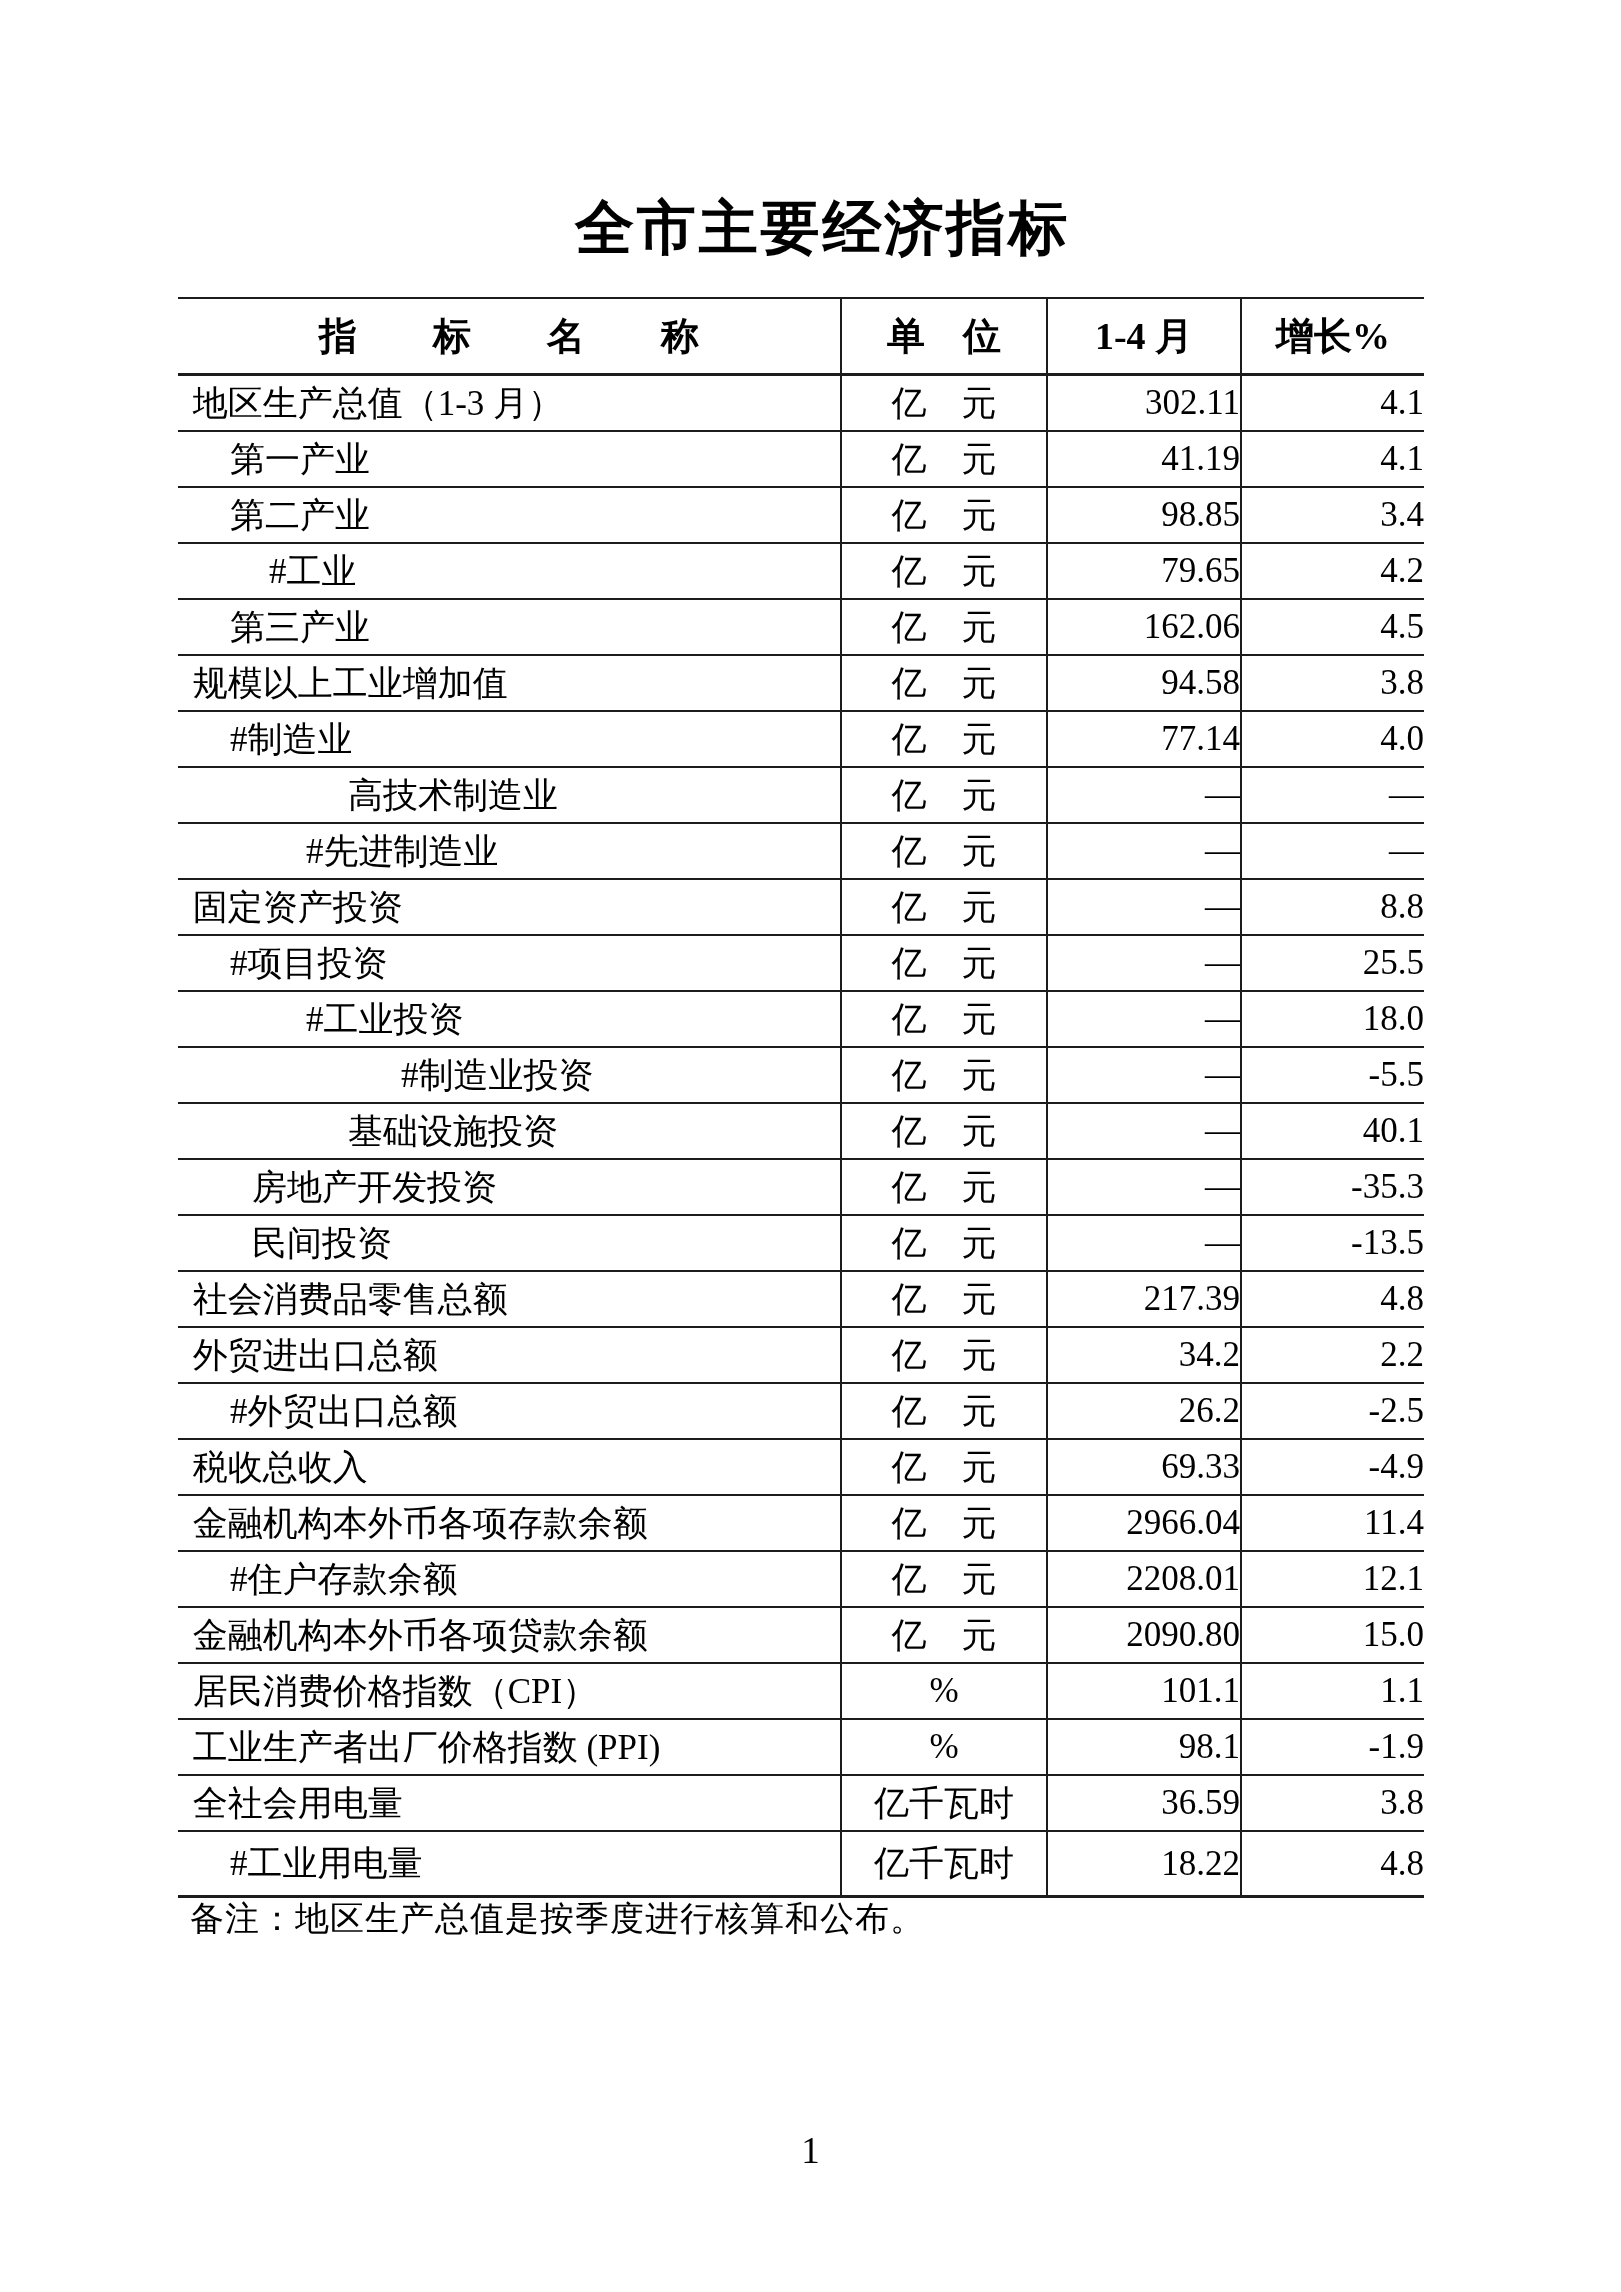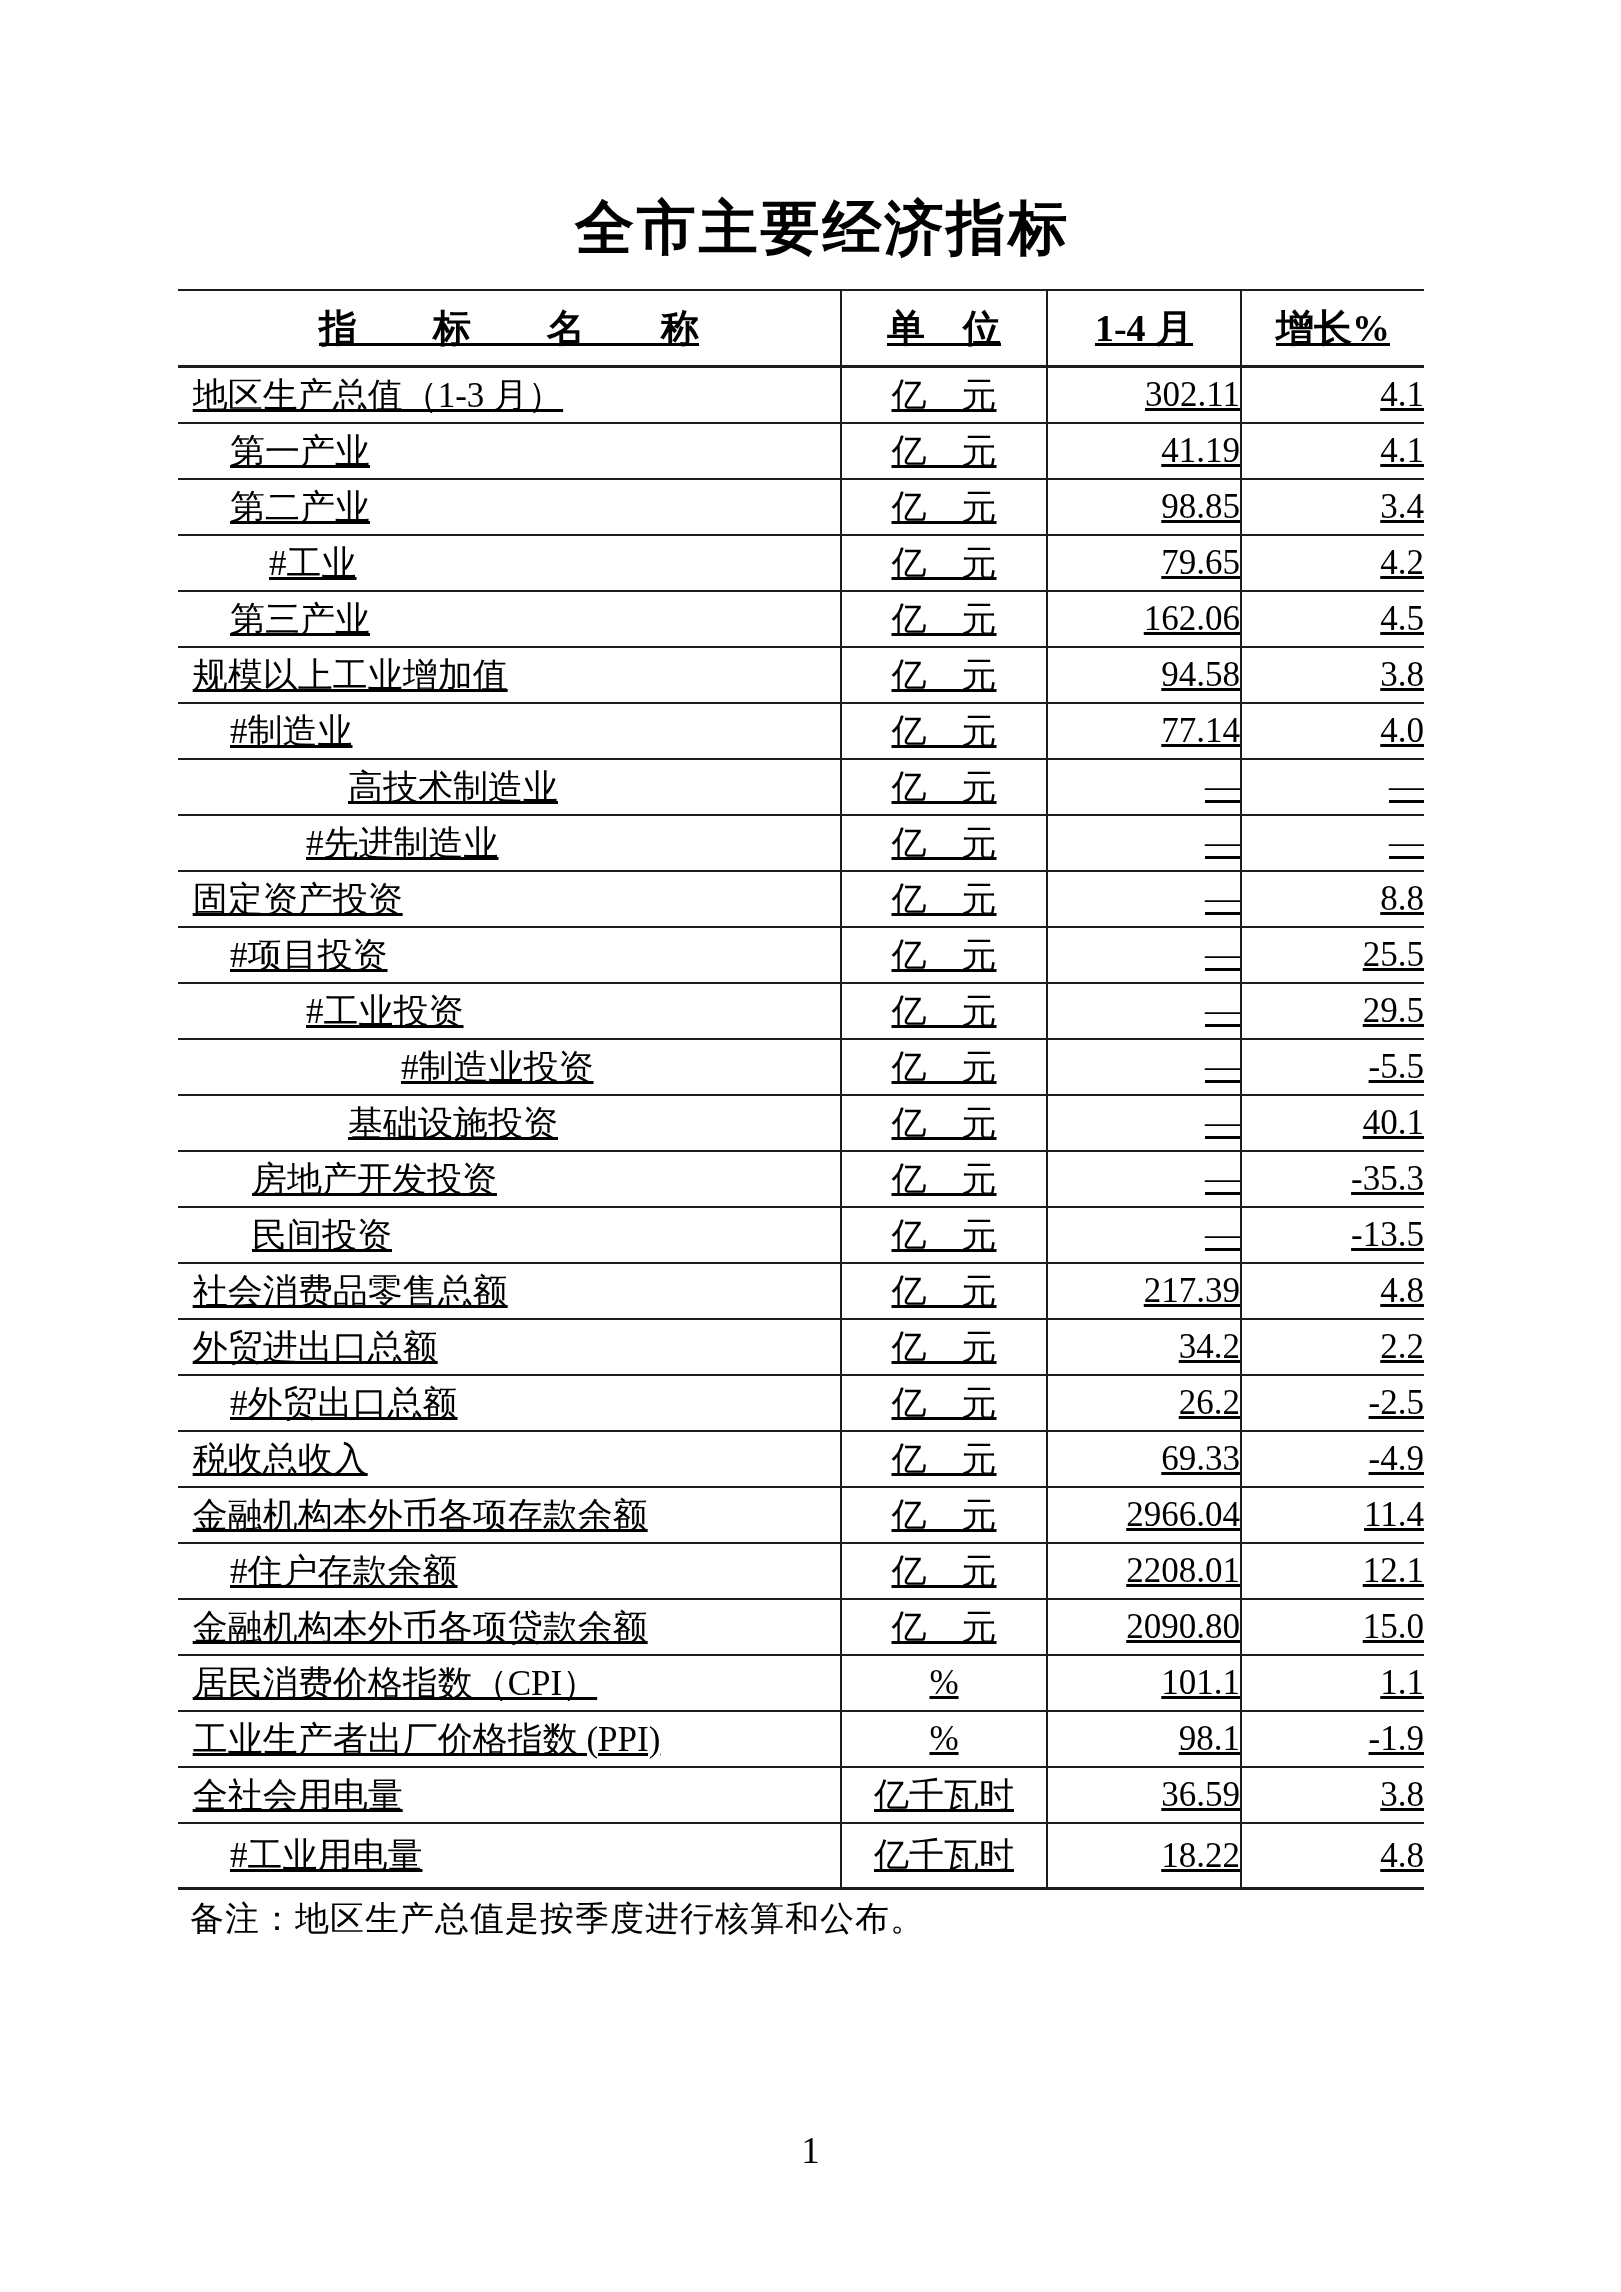--- a/index.html
+++ b/index.html
@@ -8,24 +8,23 @@
     position:relative; width:1621px; height:2293px; background:var(--paper);
     color:var(--ink); font-family:"Liberation Serif","DejaVu Serif",serif;
     overflow:hidden;
   }
   .title {
     position:absolute; top:196px; left:12px; width:100%; margin:0;
     text-align:center; font-family:Liberation Sans, sans-serif;
     font-size:59px; font-weight:700; letter-spacing:2.9px; line-height:1.1;
   }
   table.indicators {
-    position:absolute; left:178px; top:289px; width:1246px;
+    position:absolute; left:178px; top:297px; width:1246px;
     border-collapse:collapse; table-layout:fixed;
     border-top:2.9px solid var(--line);
-    text-decoration:underline;
   }
   table.indicators thead tr { border-bottom:3.9px solid var(--line); }
   table.indicators th {
     height:74px; padding:0; vertical-align:middle;
     font-size:38px; font-weight:700; text-align:center;
   }
   table.indicators tbody tr { border-bottom:2px solid var(--line); }
   table.indicators tbody tr:last-child { border-bottom:3.9px solid var(--line); }
   table.indicators td {
     height:54px; padding:0; vertical-align:middle; font-size:35px;
@@ -132,21 +131,21 @@
         <tr>
           <td class="c-name" style="padding-left: 52px;">#项目投资</td>
           <td class="c-unit vline">亿　元</td>
           <td class="c-val vline">—</td>
           <td class="c-growth vline">25.5</td>
         </tr>
         <tr>
           <td class="c-name" style="padding-left: 128px;">#工业投资</td>
           <td class="c-unit vline">亿　元</td>
           <td class="c-val vline">—</td>
-          <td class="c-growth vline">29.5</td>
+          <td class="c-growth vline">18.0</td>
         </tr>
         <tr>
           <td class="c-name" style="padding-left: 223px;">#制造业投资</td>
           <td class="c-unit vline">亿　元</td>
           <td class="c-val vline">—</td>
           <td class="c-growth vline">-5.5</td>
         </tr>
         <tr>
           <td class="c-name" style="padding-left: 170px;">基础设施投资</td>
           <td class="c-unit vline">亿　元</td>

